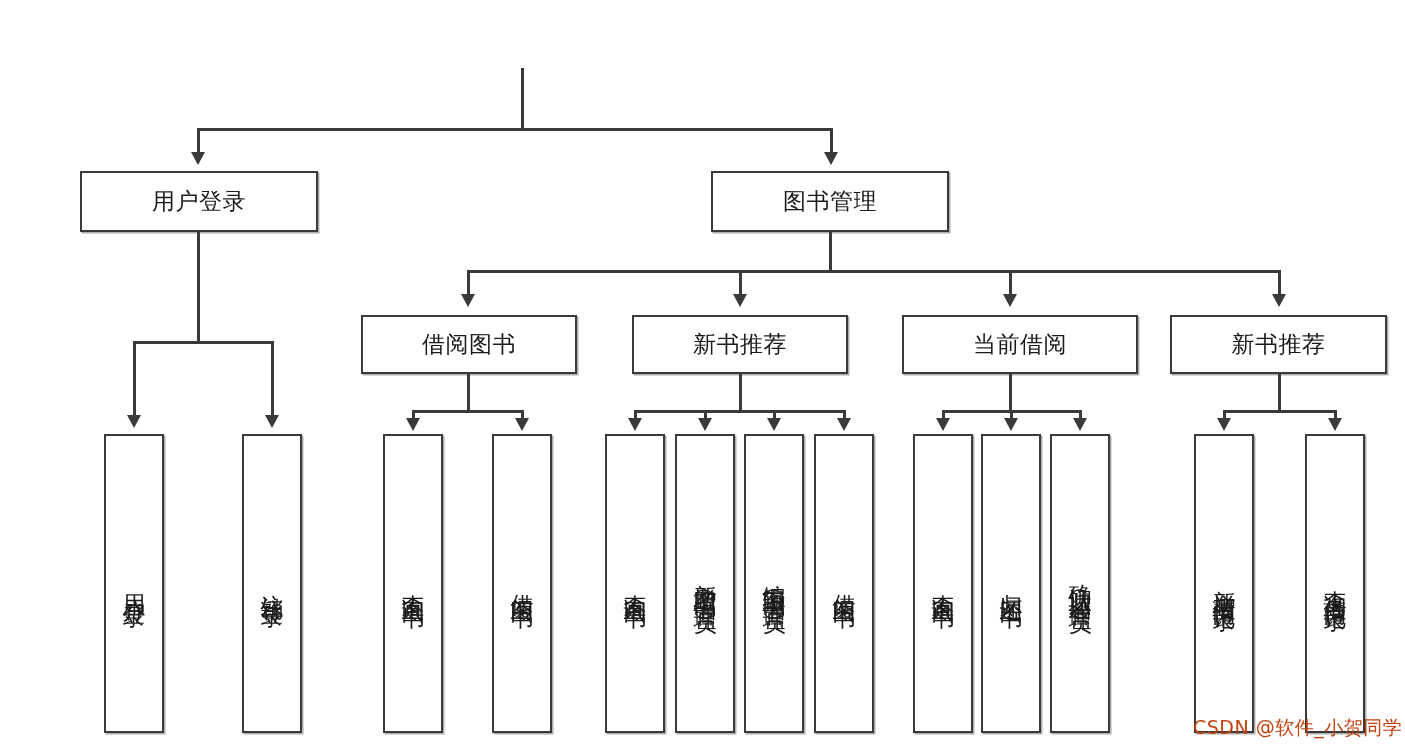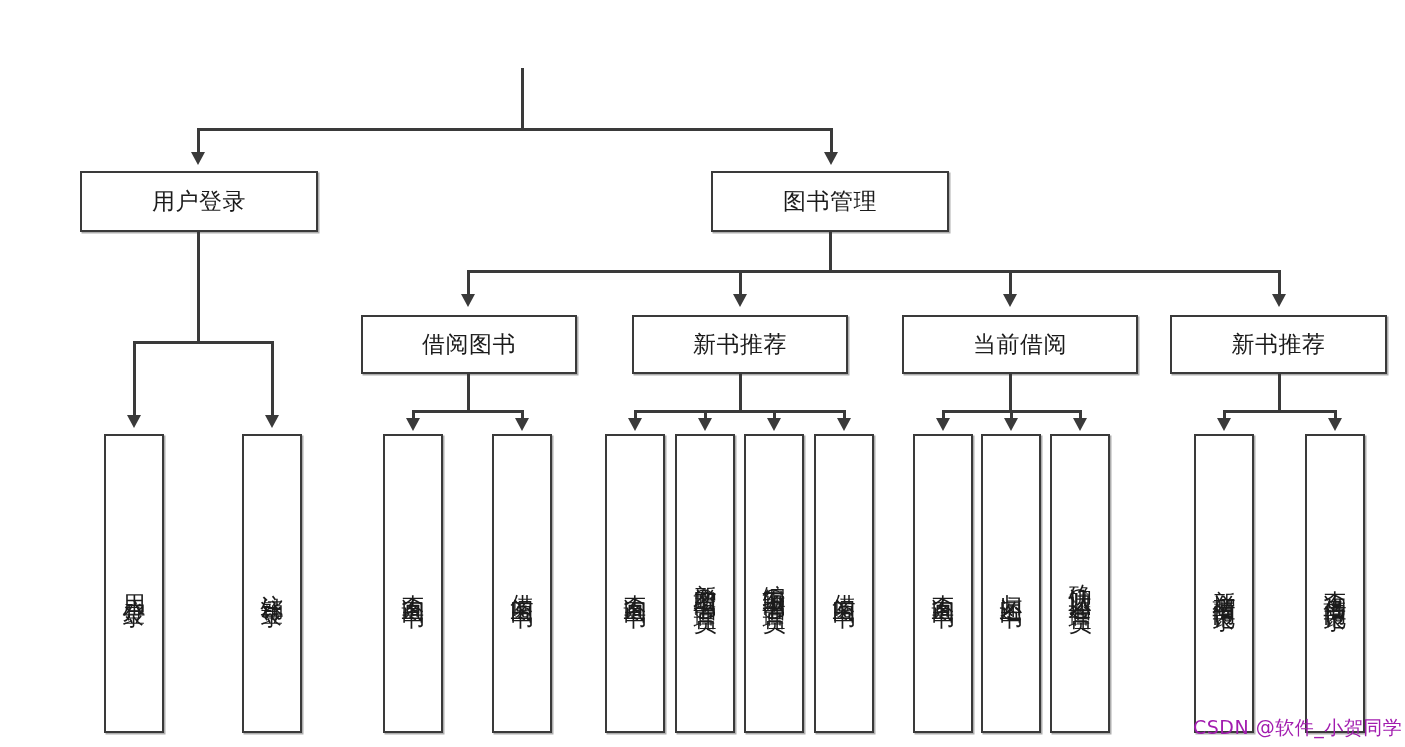--- a/index.html
+++ b/index.html
@@ -70,21 +70,21 @@
     position: absolute;
     width: 0;
     height: 0;
     border-left: 7px solid transparent;
     border-right: 7px solid transparent;
     border-top: 13px solid #3a3a3a;
   }
   
   #watermark {
     position: absolute;
-    color: #a21caf;
+    color: #c2410c;
     font-size: 19px;
     white-space: nowrap;
     user-select: none;
     letter-spacing: 0.5px;
   }
 </style>
 </head>
 <body>
 
 <div id="canvas">

